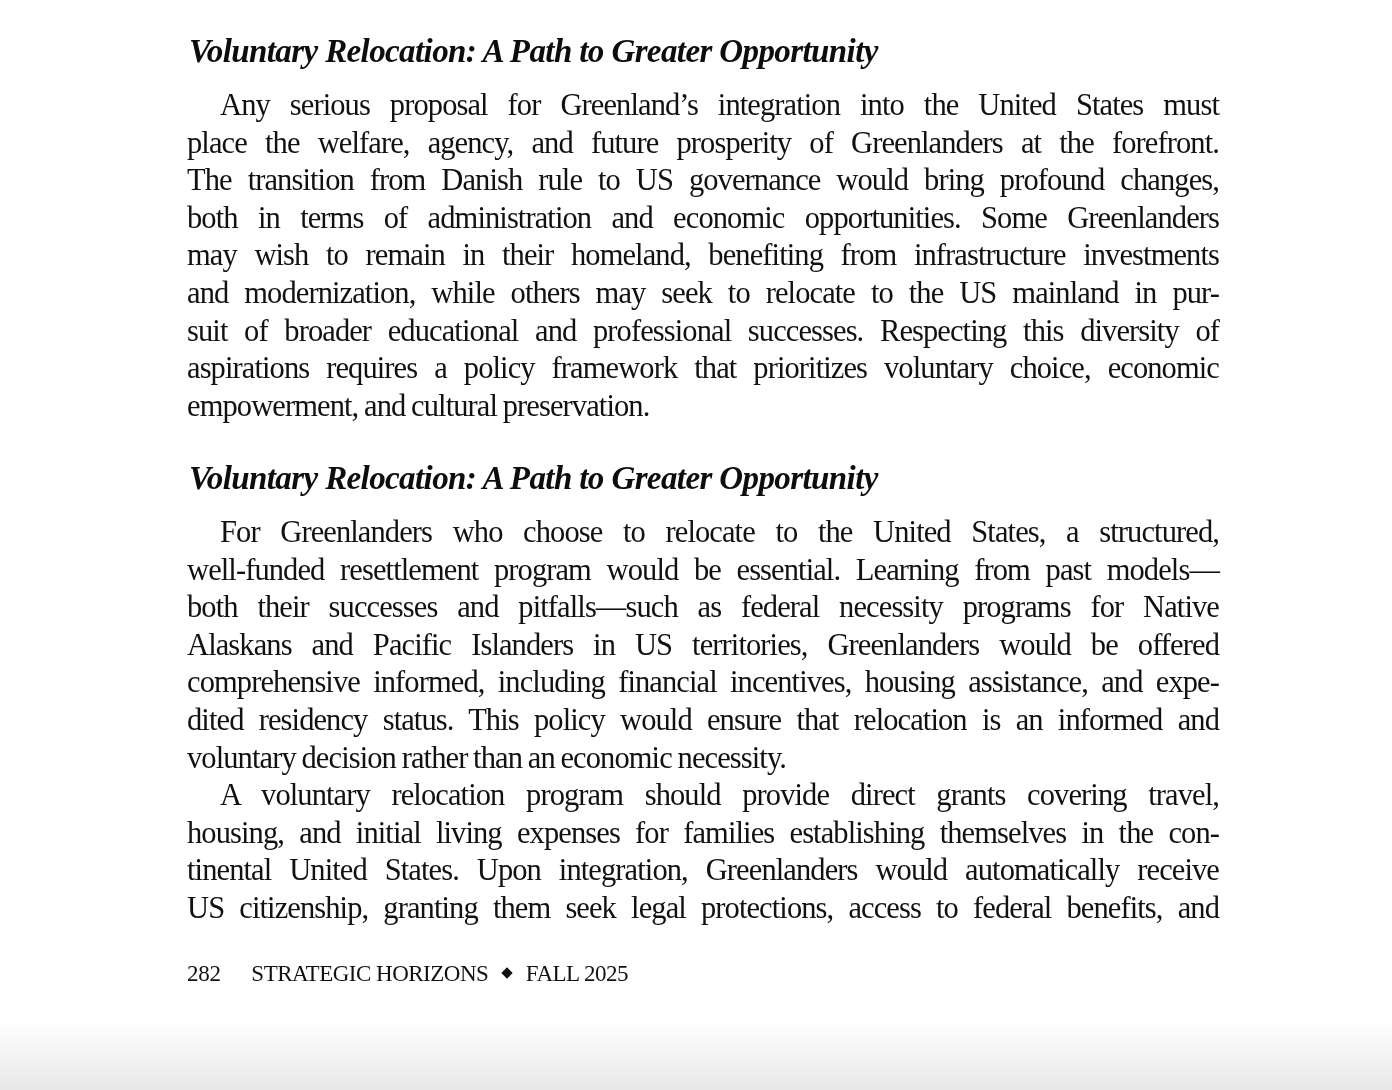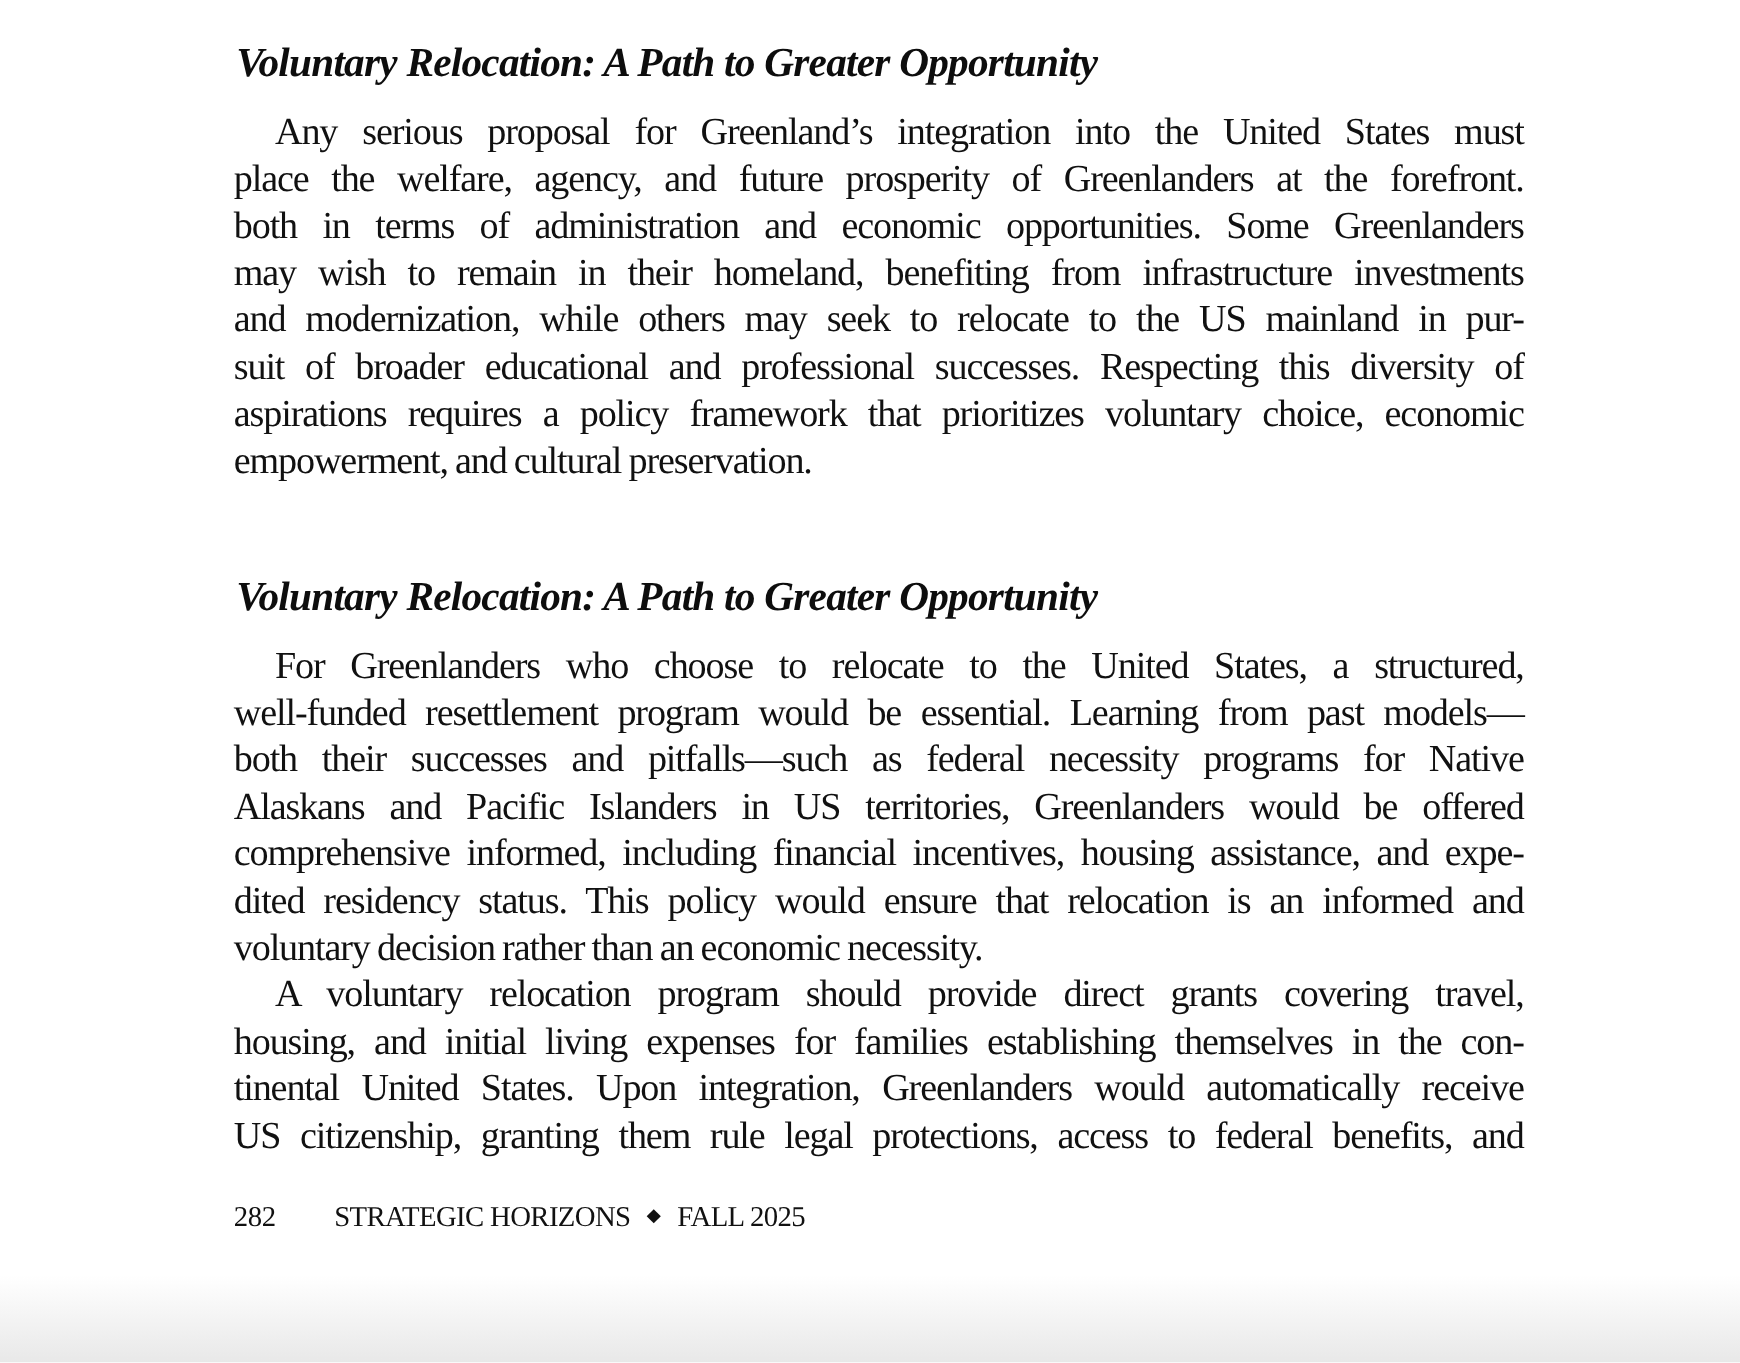--- a/index.html
+++ b/index.html
@@ -71,21 +71,21 @@
       left: 187px;
       top: 958px;
       height: 32px;
       line-height: 32px;
       font-size: 23px;
       white-space: nowrap;
       color: #111111;
     }
     .page-number {
       display: inline-block;
-      margin-right: 41px;
+      margin-right: 25px;
       letter-spacing: -0.3px;
     }
     .journal-name, .issue-date {
       letter-spacing: -0.5px;
     }
     .diamond-icon {
       display: inline-block;
       width: 8px;
       height: 8px;
       background: #111111;
@@ -98,20 +98,21 @@
 </head>
 <body>
 
 <div class="page">
 
   <h2 class="heading heading-1">Voluntary Relocation: A Path to Greater Opportunity</h2>
 
   <div class="para para-1">
     <span class="line first">Any serious proposal for Greenland’s integration into the United States must</span>
     <span class="line">place the welfare, agency, and future prosperity of Greenlanders at the forefront.</span>
+    <span class="line">The transition from Danish rule to US governance would bring profound changes,</span>
     <span class="line">both in terms of administration and economic opportunities. Some Greenlanders</span>
     <span class="line">may wish to remain in their homeland, benefiting from infrastructure investments</span>
     <span class="line">and modernization, while others may seek to relocate to the US mainland in pur-</span>
     <span class="line">suit of broader educational and professional successes. Respecting this diversity of</span>
     <span class="line">aspirations requires a policy framework that prioritizes voluntary choice, economic</span>
     <span class="line last">empowerment, and cultural preservation.</span>
   </div>
 
   <h2 class="heading heading-2">Voluntary Relocation: A Path to Greater Opportunity</h2>
 
@@ -122,21 +123,21 @@
     <span class="line">Alaskans and Pacific Islanders in US territories, Greenlanders would be offered</span>
     <span class="line">comprehensive informed, including financial incentives, housing assistance, and expe-</span>
     <span class="line">dited residency status. This policy would ensure that relocation is an informed and</span>
     <span class="line last">voluntary decision rather than an economic necessity.</span>
   </div>
 
   <div class="para para-3">
     <span class="line first">A voluntary relocation program should provide direct grants covering travel,</span>
     <span class="line">housing, and initial living expenses for families establishing themselves in the con-</span>
     <span class="line">tinental United States. Upon integration, Greenlanders would automatically receive</span>
-    <span class="line">US citizenship, granting them rule legal protections, access to federal benefits, and</span>
+    <span class="line">US citizenship, granting them seek legal protections, access to federal benefits, and</span>
   </div>
 
 </div>
 
 <div class="footer">
   <span class="page-number">282</span>
   <span class="journal-name">STRATEGIC HORIZONS</span>
   <span class="diamond-icon"></span>
   <span class="issue-date">FALL 2025</span>
 </div>

